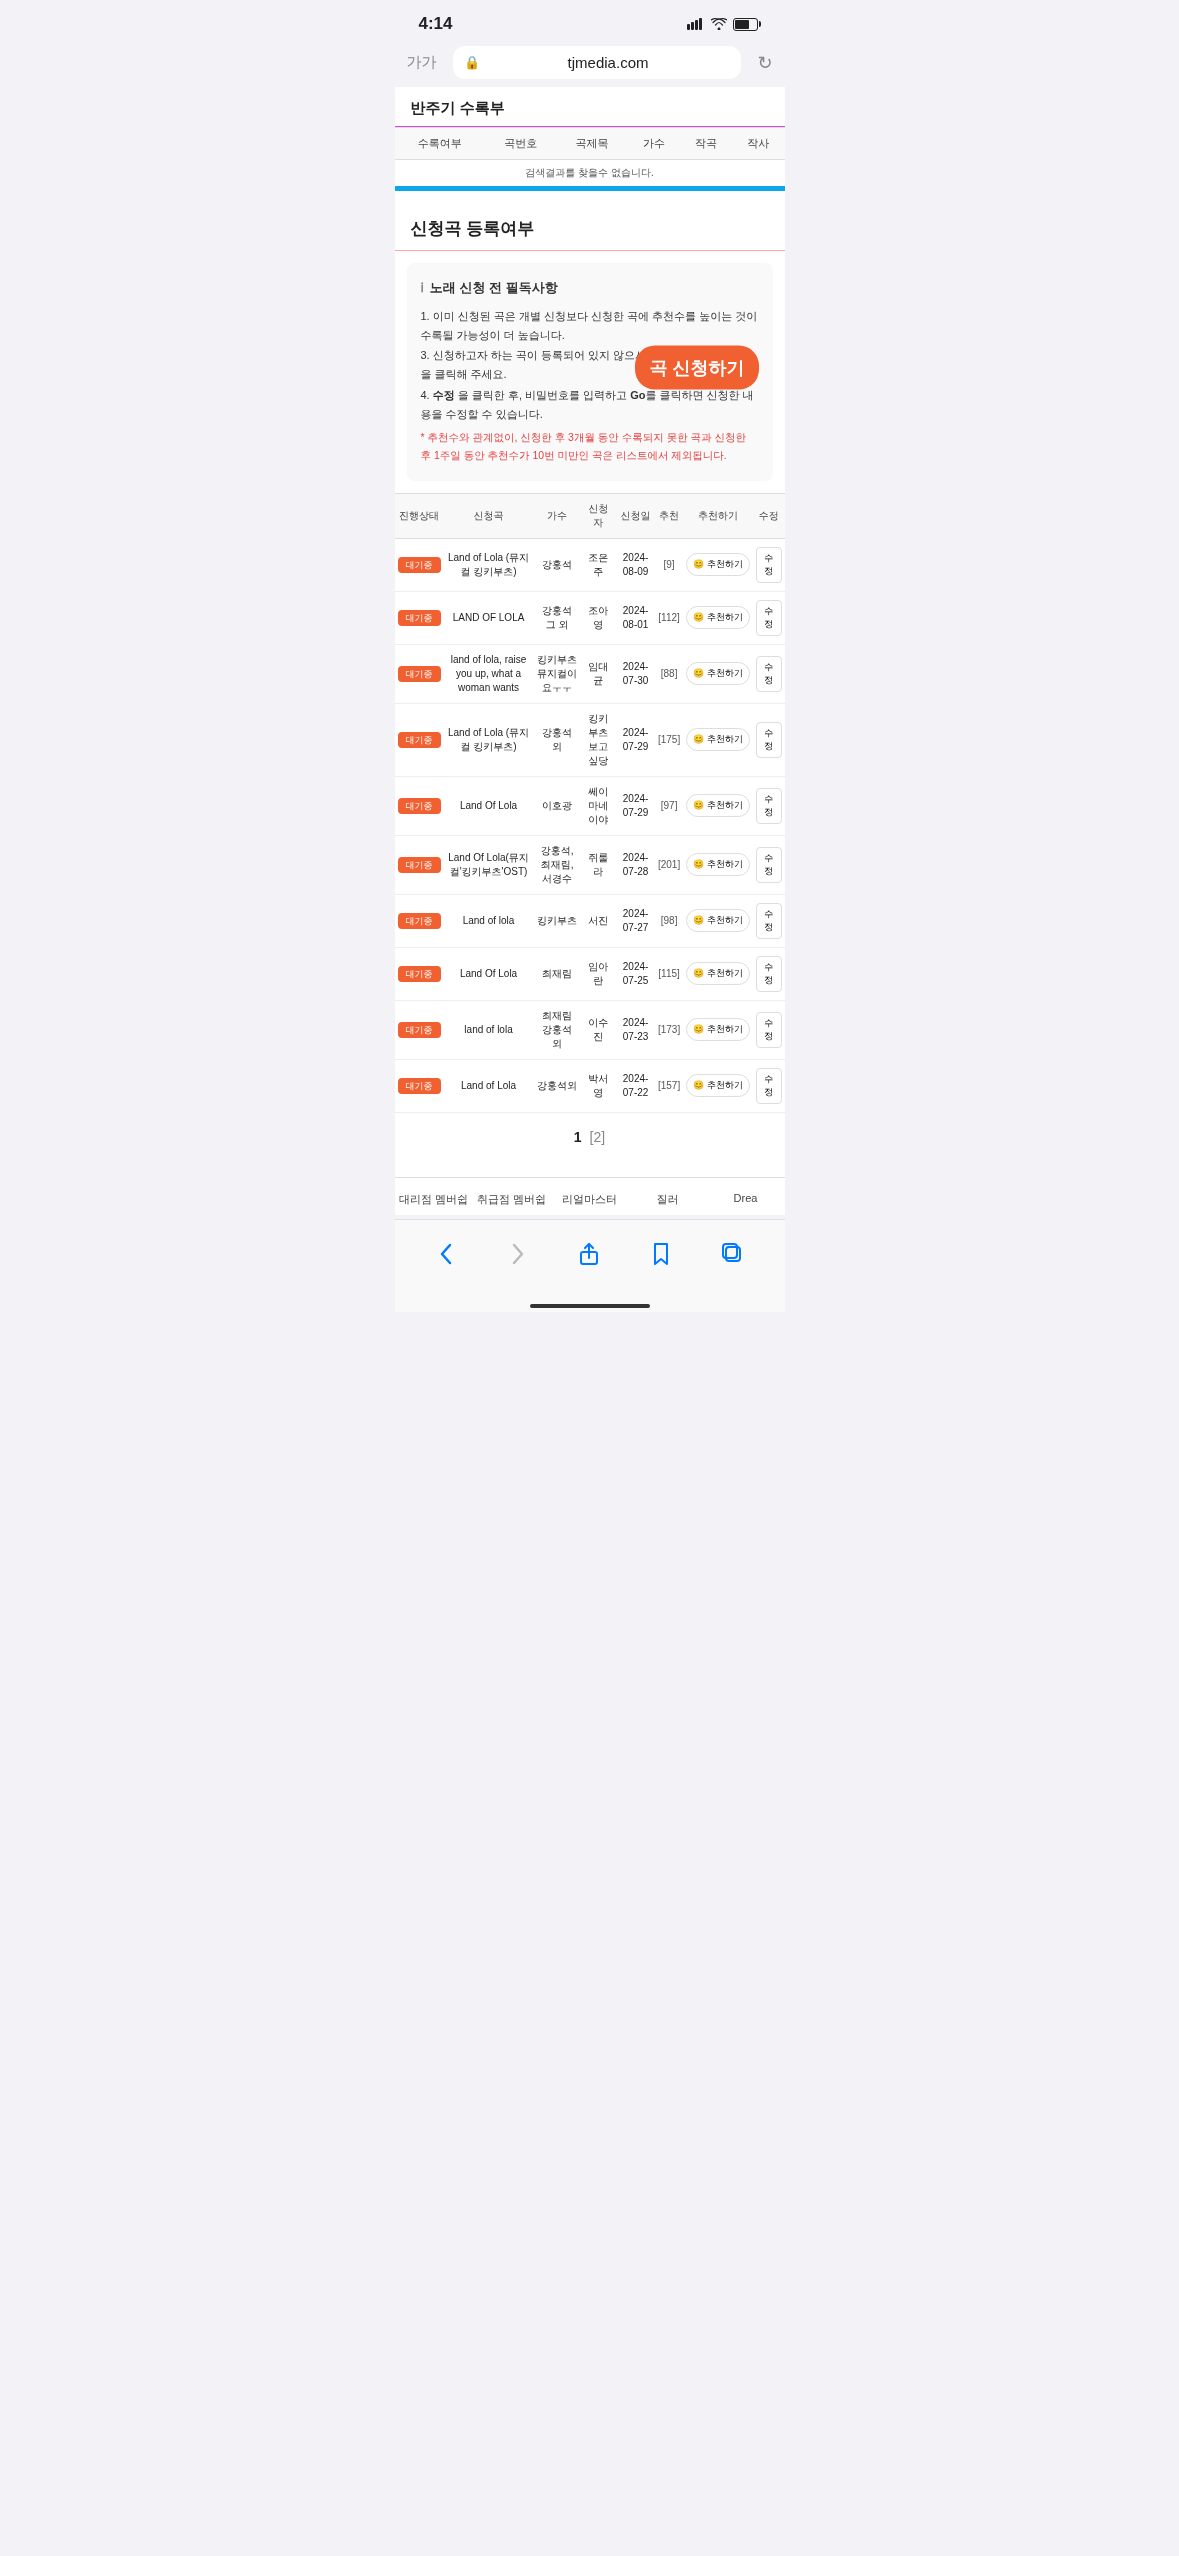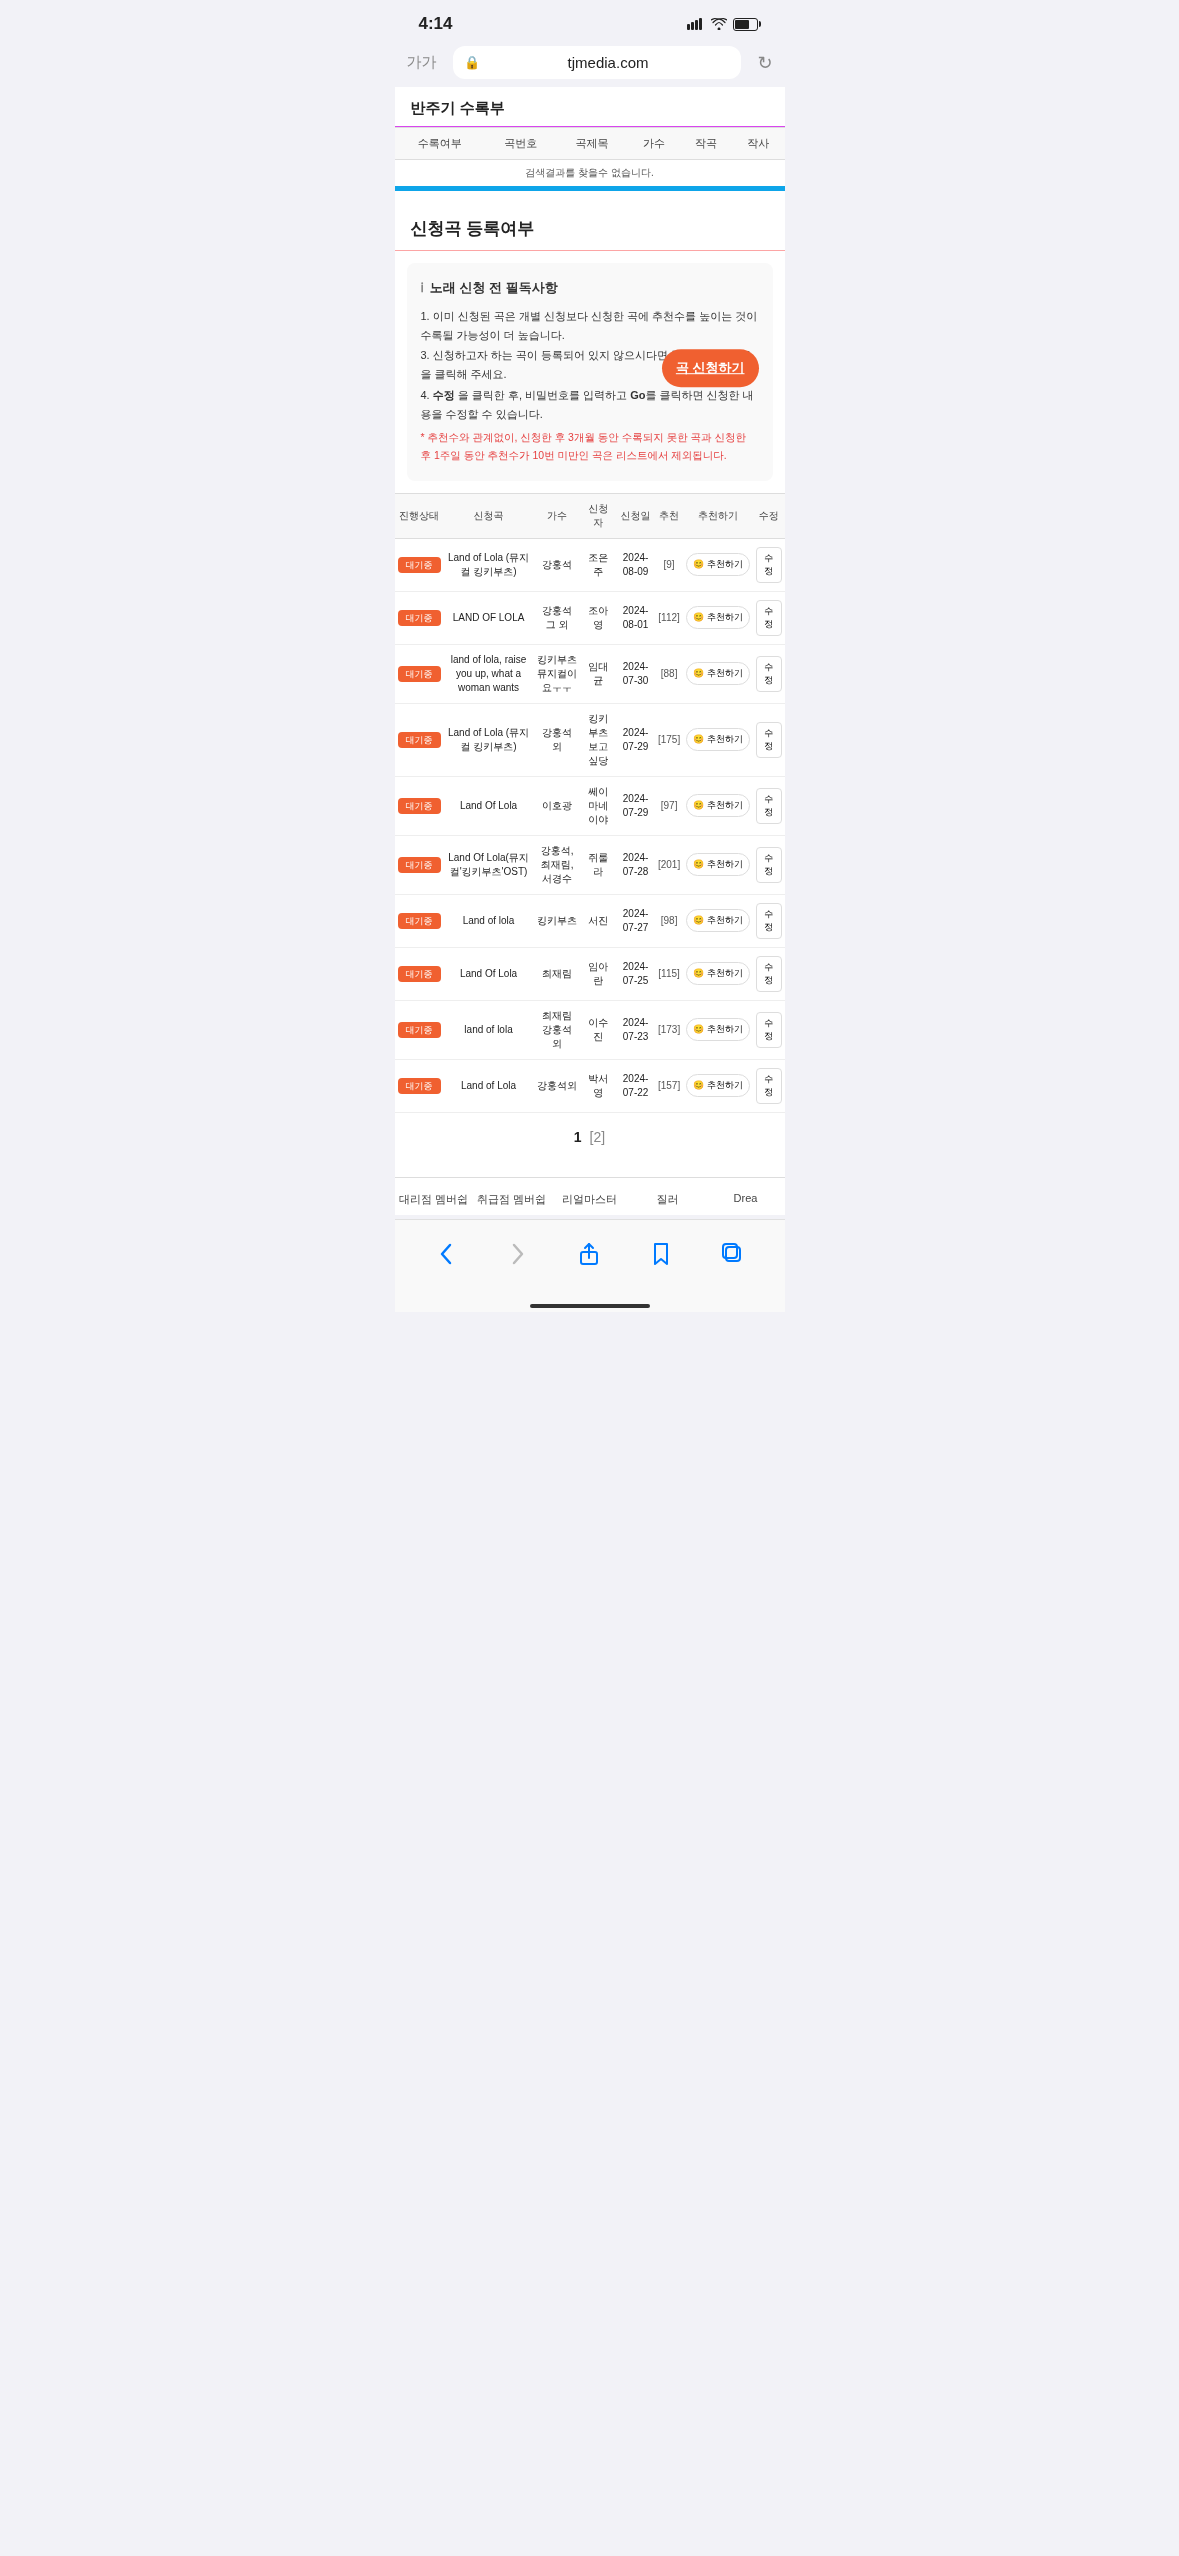--- a/index.html
+++ b/index.html
@@ -130,25 +130,24 @@
     .apply-btn {
       position: absolute;
       right: 14px;
       top: 50%;
       transform: translateY(-60%);
       background: #f06030;
       color: white;
       border: none;
       border-radius: 20px;
       padding: 10px 14px;
-      font-size: 13px;
+      font-size: 18px;
       font-weight: 600;
       white-space: nowrap;
       cursor: pointer;
-      text-decoration: underline;
     }
 
     
     .song-table {
       width: 100%;
       border-collapse: collapse;
       font-size: 11px;
     }
     .song-table th {
       background: #f8f8f8;

